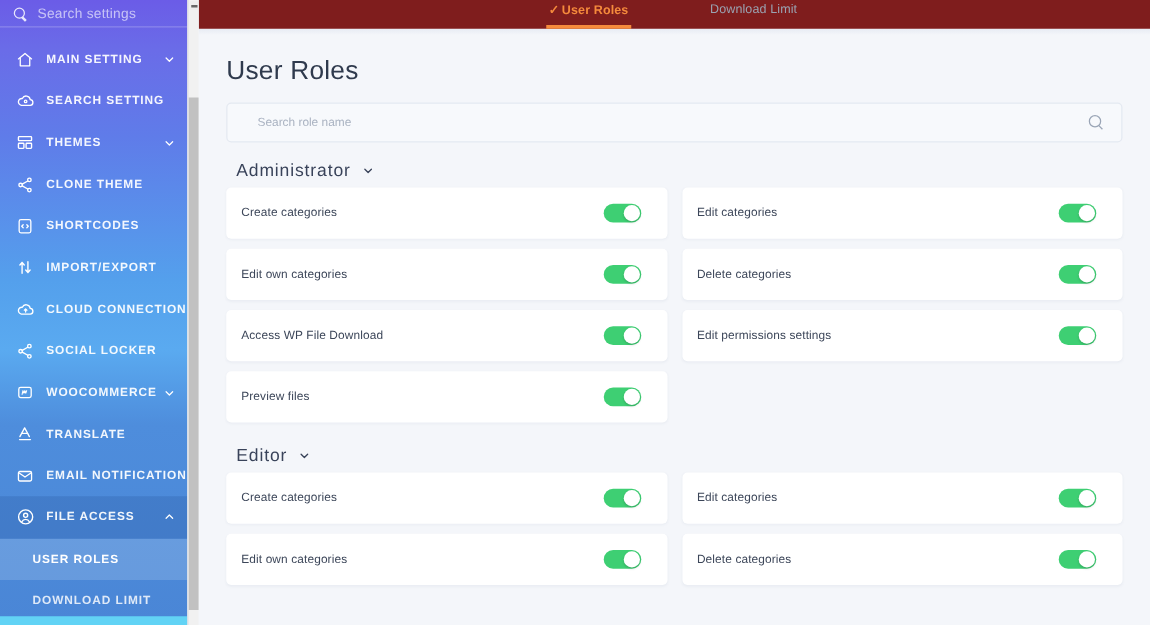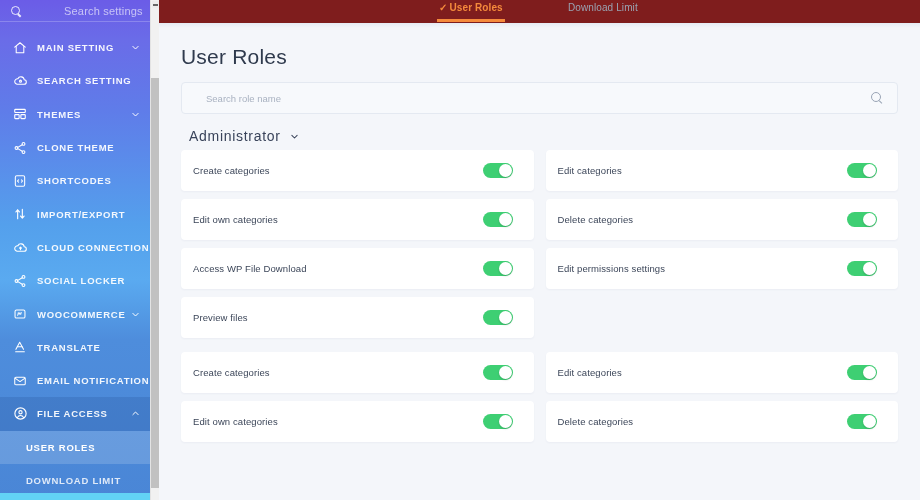--- a/index.html
+++ b/index.html
@@ -44,21 +44,20 @@
     width: 4px; height: 1.6px;
     background: rgba(255,255,255,0.85);
     transform: rotate(45deg);
     transform-origin: left center;
   }
   .sb-search .ph {
     font-size: 11px;
     color: rgba(255,255,255,0.62);
     letter-spacing: 0.2px;
     white-space: nowrap;
-    margin-left: 34px;
   }
   .sb-list { padding-top: 9px; }
   .sb-item {
     height: 33.3px;
     display: flex; align-items: center;
     padding: 0 10px 0 12px;
     color: rgba(255,255,255,0.93);
     position: relative;
   }
   .sb-item .ico {
@@ -528,20 +527,28 @@
           <span class="plabel">Preview files</span>
           <span class="toggle">
               <span class="knob"></span>
             </span>
         </div>
         <div class="perm-card spacer-cell"></div>
       </div>
 
       <div class="section-gap"></div>
 
+      <div class="group-head">
+        <span>Editor</span>
+        <span class="gchev">
+            <svg width="9" height="9" viewBox="0 0 24 24" fill="none" stroke="#39435a" stroke-width="2.8" stroke-linecap="round" stroke-linejoin="round">
+              <path d="M5 9l7 7 7-7"></path>
+            </svg>
+          </span>
+      </div>
 
       <div class="grid">
         <div class="perm-card">
           <span class="plabel">Create categories</span>
           <span class="toggle">
               <span class="knob"></span>
             </span>
         </div>
         <div class="perm-card">
           <span class="plabel">Edit categories</span>

